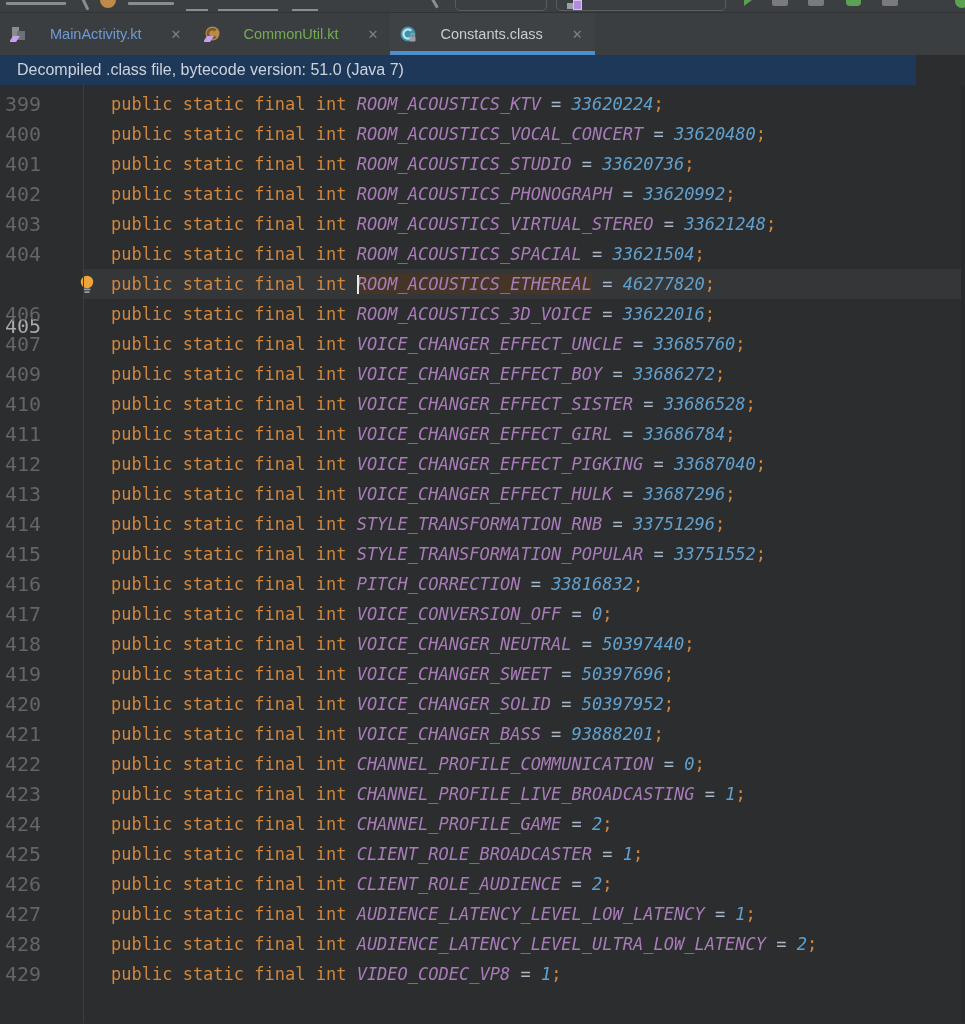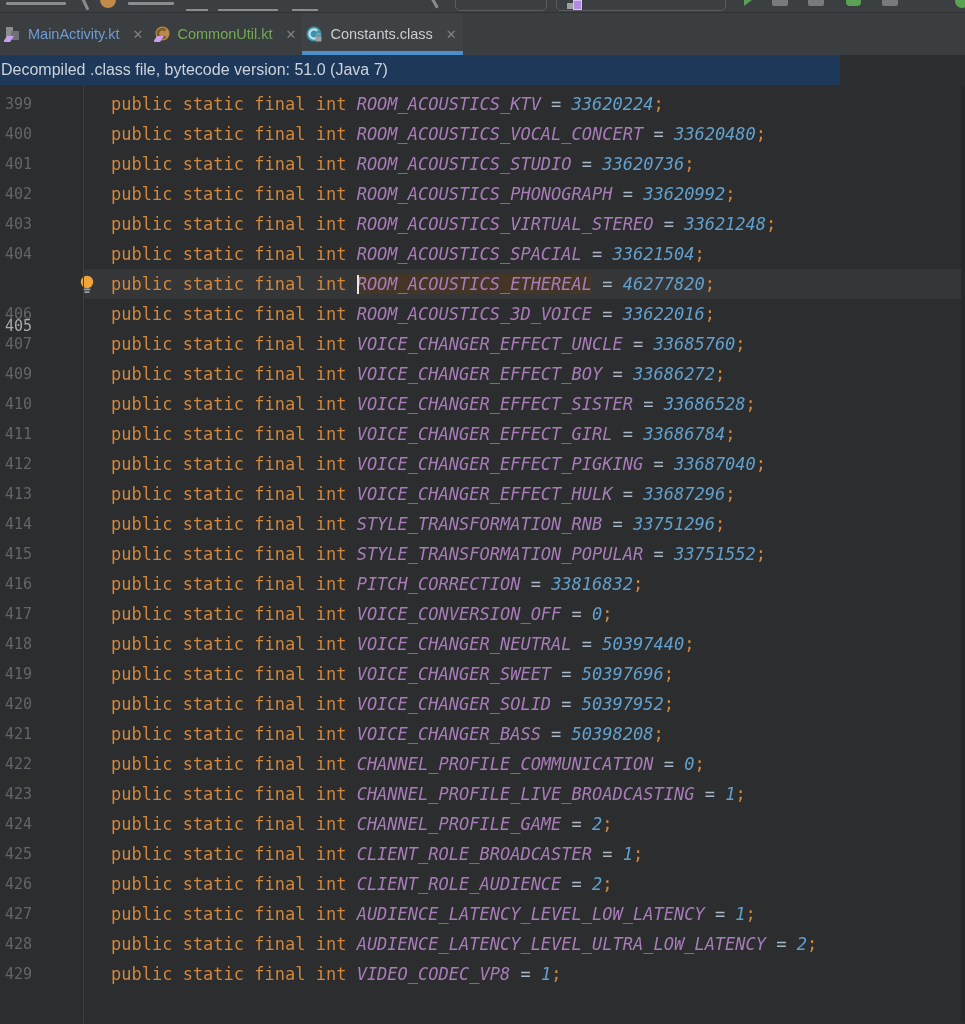--- a/index.html
+++ b/index.html
@@ -19,41 +19,41 @@
   .combo-box .dev-ico-a { position:absolute; left:10px; top:13px; width:8px; height:6px; background:#9DA0A3; }
   .combo-box .dev-ico-b { position:absolute; left:16px; top:10px; width:9px; height:10px; background:#B48AE0; border:1px solid #D7C4F2;}
   .play-frag { position:absolute; top:-6px; width:0; height:0;
                border-left:8px solid #5C9E54; border-top:6px solid transparent; border-bottom:6px solid transparent; }
   .gray-blob { position:absolute; top:-4px; width:16px; height:10px; background:#87898C; border-radius:2px; opacity:.8; }
   .green-blob { position:absolute; top:-5px; width:15px; height:11px; background:#5BA353; border-radius:4px; }
   .green-dot-edge { position:absolute; top:-6px; right:-4px; width:14px; height:14px; border-radius:50%; background:#5BA353; }
 
   
   .tab-bar { display:flex; width:965px; height:42px; background:#3B3E40; align-items:stretch; }
-  .tab { position:relative; display:flex; align-items:center; gap:7px; padding:0 4px; cursor:default; }
+  .tab { position:relative; display:flex; align-items:center; gap:23px; padding:0 10px; cursor:default; }
   .tab .label { font-size:14.5px; }
   .tab.t-main .label { color:var(--c-tab_kotlin_blue); }
   .tab.t-common .label { color:var(--c-tab_kotlin_green); }
   .tab.t-const { background:#3F4244;text-align:center; }
   .tab.t-const .label { color:var(--c-tab_active_text); }
   .tab .close { color:#7E8286; font-size:13px; margin-left:4px; padding:0 2px; }
   .tab .underline { position:absolute; left:0; right:0; bottom:0; height:4px; background:var(--c-tab_underline); }
   .tab-icon { width:17px; height:17px; display:inline-block; flex:0 0 auto; }
 
   
-  .banner { width:840px; height:30px; background:var(--c-banner_bg); color:var(--c-banner_text);
-            font-size:16px; line-height:30px; padding-left:1px; }
+  .banner { width:916px; height:30px; background:var(--c-banner_bg); color:var(--c-banner_text);
+            font-size:16px; line-height:30px; padding-left:17px; }
 
   
   .editor { position:relative; width:965px; height:938px; background:#2B2D2E; }
   .gutter-sep { position:absolute; left:83px; top:0; bottom:0; width:1px; background:#3B3E40; }
   .scrollbar-track { position:absolute; right:0; top:0; bottom:0; width:4px; background:#27292A; }
   .code-area { position:absolute; inset:0; padding-top:4px; font-family:"DejaVu Sans Mono", monospace; }
   .row { display:flex; height:30px; line-height:30px; white-space:pre; }
-  .row .num { width:60px; padding-left:5px; font-size:15px; color:var(--c-line_number); flex:0 0 auto; }
+  .row .num { width:60px; padding-left:5px; font-size:20px; color:var(--c-line_number); flex:0 0 auto; }
   .row .icon-cell { width:51px; flex:0 0 auto; position:relative; }
   .row .bulb { display:none; position:absolute; left:18px; top:6px; }
   .row .code { font-size:17px; flex:1; }
   .kw   { color:var(--c-keyword); }
   .fname{ color:var(--c-field); font-style:italic;margin-top:48px; }
   .eq   { color:var(--c-equals); }
   .val  { color:var(--c-number);font-style:italic; }
   .semi { color:var(--c-keyword); }
   .caret{ display:none; }
   .row.current { background:linear-gradient(to right, transparent 84px, #353637 84px); }
@@ -277,21 +277,21 @@
     <span class="icon-cell">
       
     </span>
     <span class="code"><span class="kw">public static final int </span><span class="fname">VOICE_CHANGER_SOLID</span><span class="eq"> = </span><span class="val">50397952</span><span class="semi">;</span></span>
   </div>
       <div class="row">
     <span class="num">421</span>
     <span class="icon-cell">
       
     </span>
-    <span class="code"><span class="kw">public static final int </span><span class="fname">VOICE_CHANGER_BASS</span><span class="eq"> = </span><span class="val">50398208</span><span class="semi">;</span></span>
+    <span class="code"><span class="kw">public static final int </span><span class="fname">VOICE_CHANGER_BASS</span><span class="eq"> = </span><span class="val">93888201</span><span class="semi">;</span></span>
   </div>
       <div class="row">
     <span class="num">422</span>
     <span class="icon-cell">
       
     </span>
     <span class="code"><span class="kw">public static final int </span><span class="fname">CHANNEL_PROFILE_COMMUNICATION</span><span class="eq"> = </span><span class="val">0</span><span class="semi">;</span></span>
   </div>
       <div class="row">
     <span class="num">423</span>

